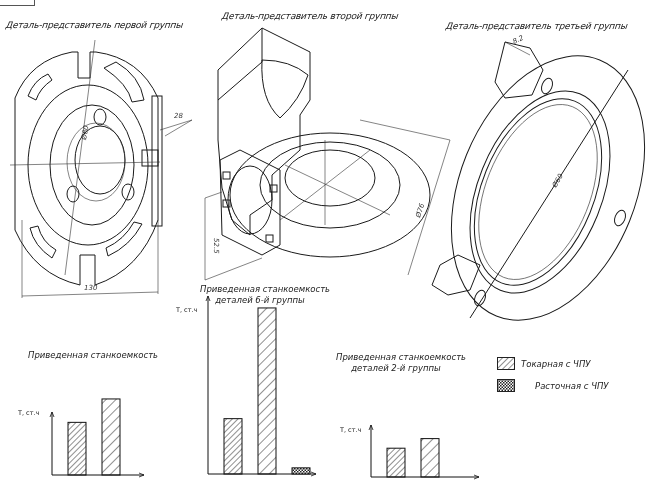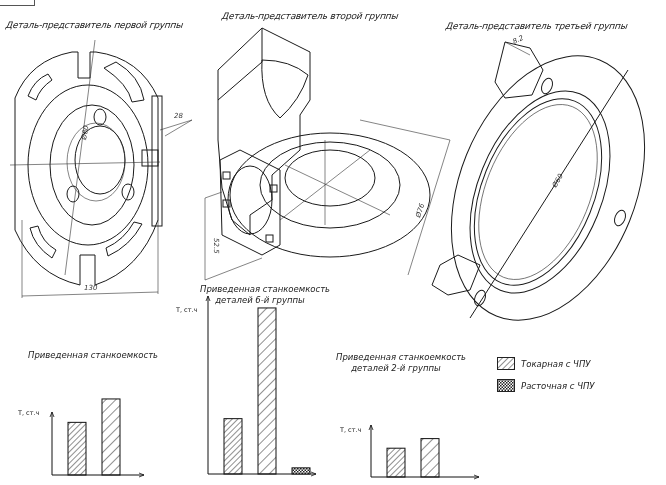--- a/index.html
+++ b/index.html
@@ -156,19 +156,19 @@
     </g>
 </svg>
 
 <div class="abs" style="left:497px;top:357px;display:flex;flex-direction:column;gap:9px;">
   <div class="legend-item">
     <svg style="position:static" width="18" height="13">
         <rect x="0.5" y="0.5" width="17" height="12" fill="url(#pat-dense)" stroke="#222"></rect>
       </svg>
     <span>Токарная с ЧПУ</span>
   </div>
-  <div class="legend-item" style="gap:6px">
+  <div class="legend-item" style="gap:20px">
     <svg style="position:static" width="18" height="13">
         <rect x="0.5" y="0.5" width="17" height="12" fill="url(#pat-cross)" stroke="#222"></rect>
       </svg>
     <span>Расточная с ЧПУ</span>
   </div>
 </div>
 
 </body></html>

